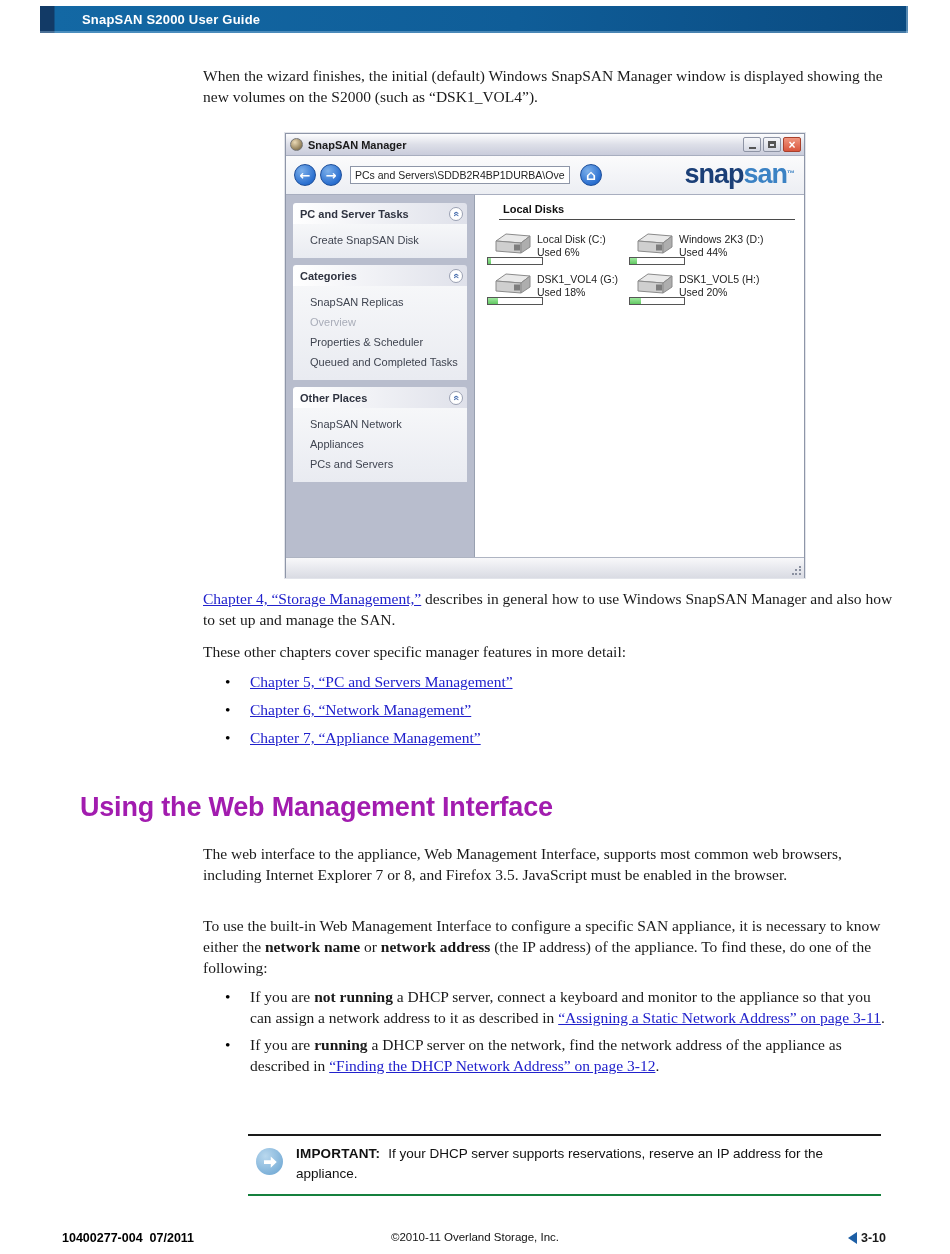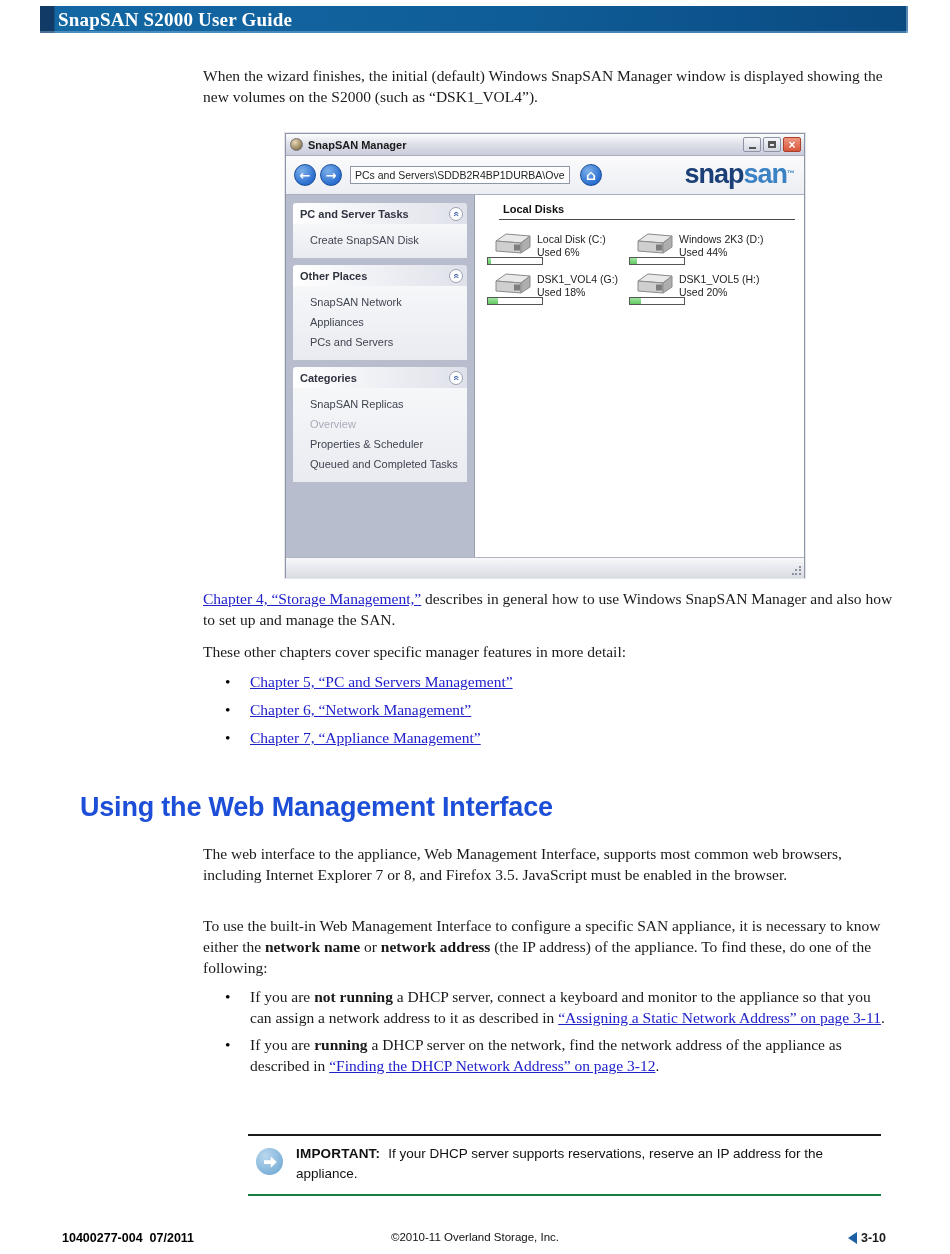--- a/index.html
+++ b/index.html
@@ -4,38 +4,38 @@
 <style>
   html,body{margin:0;padding:0;background:#fff;}
   .page{position:relative;width:950px;height:1254px;background:#fff;overflow:hidden;
         font-family:"Liberation Serif","DejaVu Serif",serif;color:#1a1a1a;}
 
   
   .topbar{position:absolute;left:40px;top:6px;width:868px;height:27px;
           background:linear-gradient(90deg,#123a66 0px,#123a66 14px,#1368a4 15px,#0f5d98 55%,#0a4a80 100%);
           box-shadow:inset 0 -2px 0 rgba(180,215,240,.35), inset -2px 0 0 rgba(180,215,240,.45);
           display:flex;align-items:center;}
-  .topbar-title{color:#fff;font-family:Liberation Serif, serif;font-weight:bold;
-                font-size:19px;padding-left:18px;letter-spacing:.2px;}
+  .topbar-title{color:#fff;font-family:Liberation Sans, sans-serif;font-weight:bold;
+                font-size:13px;padding-left:42px;letter-spacing:.2px;}
 
   
   .body-text{position:absolute;font-size:15.5px;line-height:21px;margin:0;}
   .link{color:#2121cc;text-decoration:underline;cursor:pointer;}
   .p-intro{left:203px;top:65px;width:690px;}
   .p-ch4{left:203px;top:588px;width:690px;}
   .p-other{left:203px;top:641px;width:690px;}
   .doc-list{position:absolute;margin:0;padding:0;list-style:none;}
   .doc-list li{position:relative;padding-left:27px;font-size:15.5px;line-height:21px;}
   .doc-list li::before{content:"•";position:absolute;left:2px;top:0;color:#000;}
   .list1{left:223px;top:671px;width:660px;}
   .list1 li{margin-bottom:7px;}
   .list2{left:223px;top:986px;width:662px;}
   .list2 li{margin-bottom:6px;}
   .h1{position:absolute;left:80px;top:792px;margin:0;font-family:"Liberation Sans",sans-serif;
-      font-weight:bold;font-size:27px;letter-spacing:-.2px;color:#1d4ed8;}
+      font-weight:bold;font-size:27px;letter-spacing:-.2px;color:#a21caf;}
   .p-web1{left:203px;top:843px;width:695px;}
   .p-web2{left:203px;top:915px;width:695px;}
 
   
   .note{position:absolute;left:248px;top:1134px;width:633px;
         border-top:2px solid #1a1a1a;border-bottom:2px solid #15803d;
         padding:8px 0 10px 0;}
   .note-icon{position:absolute;left:8px;top:12px;width:27px;height:27px;border-radius:50%;
              background:radial-gradient(circle at 35% 30%,#b9d8ee,#7fb2d9 70%,#6da3cf);
              display:flex;align-items:center;justify-content:center;}
@@ -175,44 +175,44 @@
                 <i>«</i>
               </span>
           </div>
           <div class="tp-items">
             <div class="tp-item">Create SnapSAN Disk</div>
           </div>
         </div>
 
         <div class="tp-section">
           <div class="tp-header">
-            <span class="tp-title">Other Places</span>
-            <span class="tp-chevron">
-                <i>«</i>
-              </span>
-          </div>
-          <div class="tp-items">
-            <div class="tp-item">SnapSAN Network</div>
-            <div class="tp-item">Appliances</div>
-            <div class="tp-item">PCs and Servers</div>
-          </div>
-        </div>
-
-        <div class="tp-section">
-          <div class="tp-header">
             <span class="tp-title">Categories</span>
             <span class="tp-chevron">
                 <i>«</i>
               </span>
           </div>
           <div class="tp-items">
             <div class="tp-item">SnapSAN Replicas</div>
             <div class="tp-item disabled">Overview</div>
             <div class="tp-item">Properties &amp; Scheduler</div>
             <div class="tp-item">Queued and Completed Tasks</div>
+          </div>
+        </div>
+
+        <div class="tp-section">
+          <div class="tp-header">
+            <span class="tp-title">Other Places</span>
+            <span class="tp-chevron">
+                <i>«</i>
+              </span>
+          </div>
+          <div class="tp-items">
+            <div class="tp-item">SnapSAN Network</div>
+            <div class="tp-item">Appliances</div>
+            <div class="tp-item">PCs and Servers</div>
           </div>
         </div>
 
       </div>
 
       <div class="mainpane">
         <div class="mp-header">Local Disks</div>
         <div class="mp-rule"></div>
 
         <div class="disk disk0">

